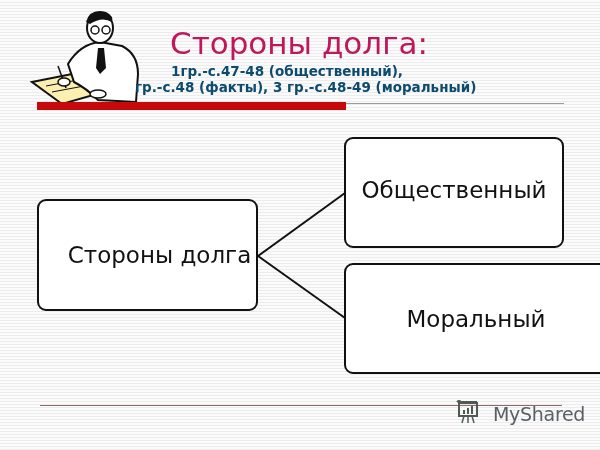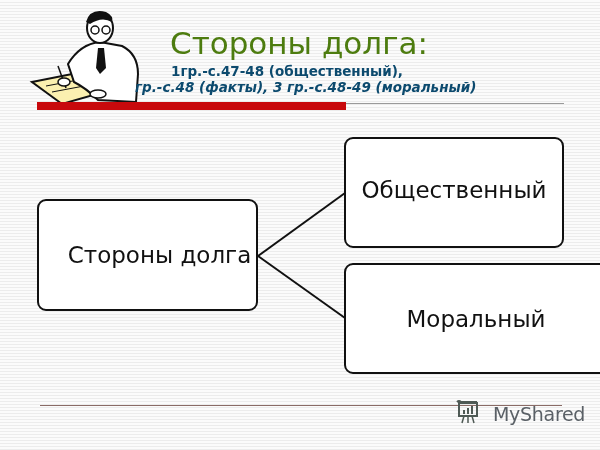--- a/index.html
+++ b/index.html
@@ -6,28 +6,28 @@
   body {
     width: 600px; height: 450px; overflow: hidden; position: relative;
     background-color: #f6f6f6;
     background-image: repeating-linear-gradient(to bottom, #fbfbfb 0px, #fbfbfb 2px, #ececec 2px, #ececec 3px);
     font-family: "DejaVu Sans", sans-serif;
     color: #111;
   }
   .abs { position: absolute; }
   #illustration { left: 28px; top: 8px; width: 120px; height: 100px; }
   #title {
-    left: 170px; top: 24px; font-size: 31px; line-height: 38px; color: #4d7c0f;
+    left: 170px; top: 24px; font-size: 31px; line-height: 38px; color: #be185d;
     white-space: nowrap;
   }
   .subtitle {
     font-size: 13.5px; font-weight: bold; white-space: nowrap; color: #0c4a6e; line-height: 16px;
   }
   #sub1 { left: 171px; top: 63px; }
-  #sub2 { left: 135px; top: 79px; font-style: italic; }
+  #sub2 { left: 135px; top: 79px; }
   #red-bar { left: 37px; top: 102px; width: 309px; height: 8px; background: #c8090c; }
   #gray-line { left: 346px; top: 103px; width: 218px; height: 1px; background: #9a9a9a; }
   .box {
     border: 2px solid #111; border-radius: 9px; background: #fff; box-sizing: border-box;
     display: flex; align-items: center; justify-content: center;
     font-size: 23px; color: #111; white-space: nowrap;
   }
   #box-root { left: 37px; top: 199px; width: 221px; height: 112px; padding-left: 24px; }
   #box-social { left: 344px; top: 137px; width: 220px; height: 111px; align-items: flex-start; padding-top: 38px; }
   #box-moral { left: 344px; top: 263px; width: 264px; height: 111px; }

